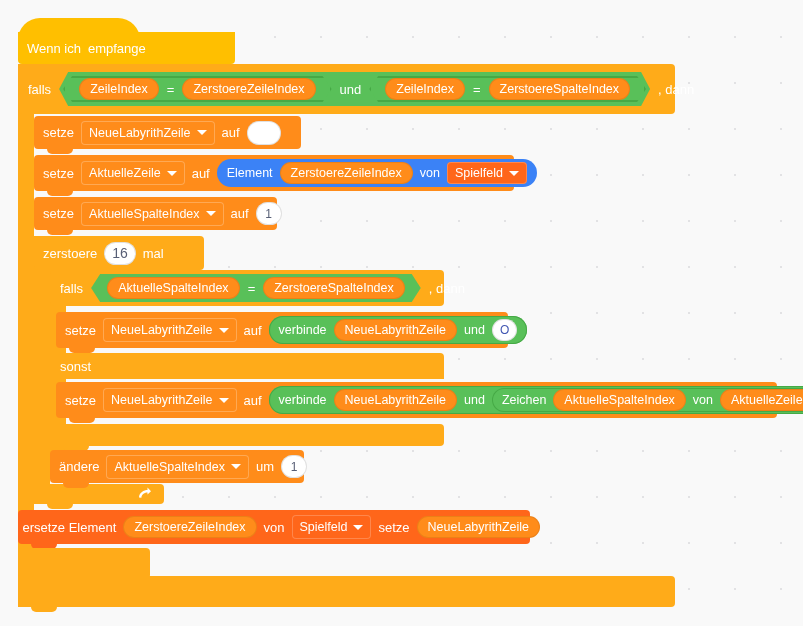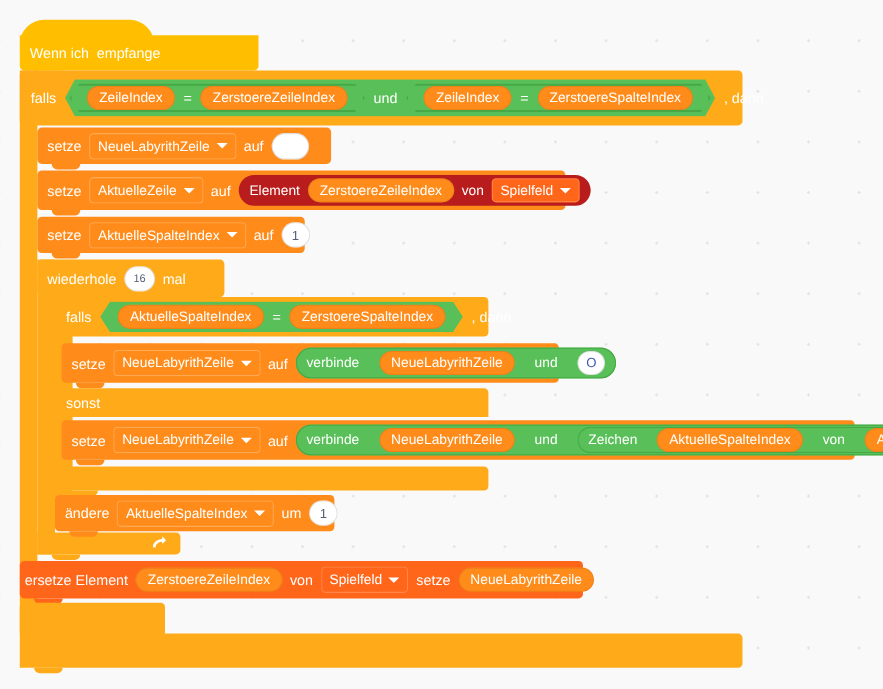--- a/index.html
+++ b/index.html
@@ -99,31 +99,31 @@
     box-sizing:border-box;
     white-space:nowrap;
   }
   .hex.outer{height:34px;padding:0 4px;}
   .hex.inner{height:26px;background:#59c059;
      box-shadow:none;
      outline:2px solid #46a946; outline-offset:-2px;}
 
   
   .greenrep{
-    display:inline-flex;align-items:center;gap:18px;
+    display:inline-flex;align-items:center;gap:7px;
     background:#59c059;border-radius:999px;height:26px;padding:0 10px;
     color:#fff;font-size:12.5px;white-space:nowrap;
     box-shadow:inset 0 0 0 1px #46a946;
     box-sizing:border-box;
     text-align:center;
   }
   
   .listrep{
     display:inline-flex;align-items:center;gap:7px;
-    background:#b91c1c;border-radius:999px;height:26px;padding:0 10px;
+    background:#3b82f6;border-radius:999px;height:26px;padding:0 10px;
     color:#fff;font-size:12.5px;white-space:nowrap;
     box-sizing:border-box;
   }
 </style>
 </head>
 <body>
 
 <div id="grid"></div>
 
 <div id="canvas">
@@ -202,22 +202,22 @@
       <span>AktuelleSpalteIndex</span>
       <span class="caret"></span>
     </span>
     <span class="lbl">auf</span>
     <span class="oval white" style="min-width:26px;height:23px;font-size:12px;">1</span>
   </div>
 
   <div class="blk c-ctrl" style="left:34px;top:236px;width:16px;height:268px;"></div>
   <div class="blk c-ctrl" style="left:34px;top:236px;width:170px;height:34px;border-radius:4px;"></div>
   <div class="stack" style="left:34px;top:236px;width:170px;height:34px;background:transparent;padding-left:9px;">
-    <span class="lbl">wiederhole</span>
-    <span class="oval white" style="min-width:28px;height:23px;font-size:10px;">16</span>
+    <span class="lbl">zerstoere</span>
+    <span class="oval white" style="min-width:28px;height:23px;font-size:14px;">16</span>
     <span class="lbl">mal</span>
   </div>
 
   <div class="blk c-ctrl" style="left:34px;top:484px;width:130px;height:20px;border-radius:0 4px 4px 0;"></div>
   <div class="notch c-ctrl" style="left:47px;top:504px;"></div>
   <svg class="blk" width="16" height="16" viewBox="0 0 16 16" style="left:136px;top:486px;">
     <path d="M3 11.5 C3 6.5 8 4 11.5 4 L11.5 1.5 L15 5.2 L11.5 8.6 L11.5 6.4
              C9 6.4 5.4 8 5.4 11.8 Z" fill="#ffffff"></path>
   </svg>
 

